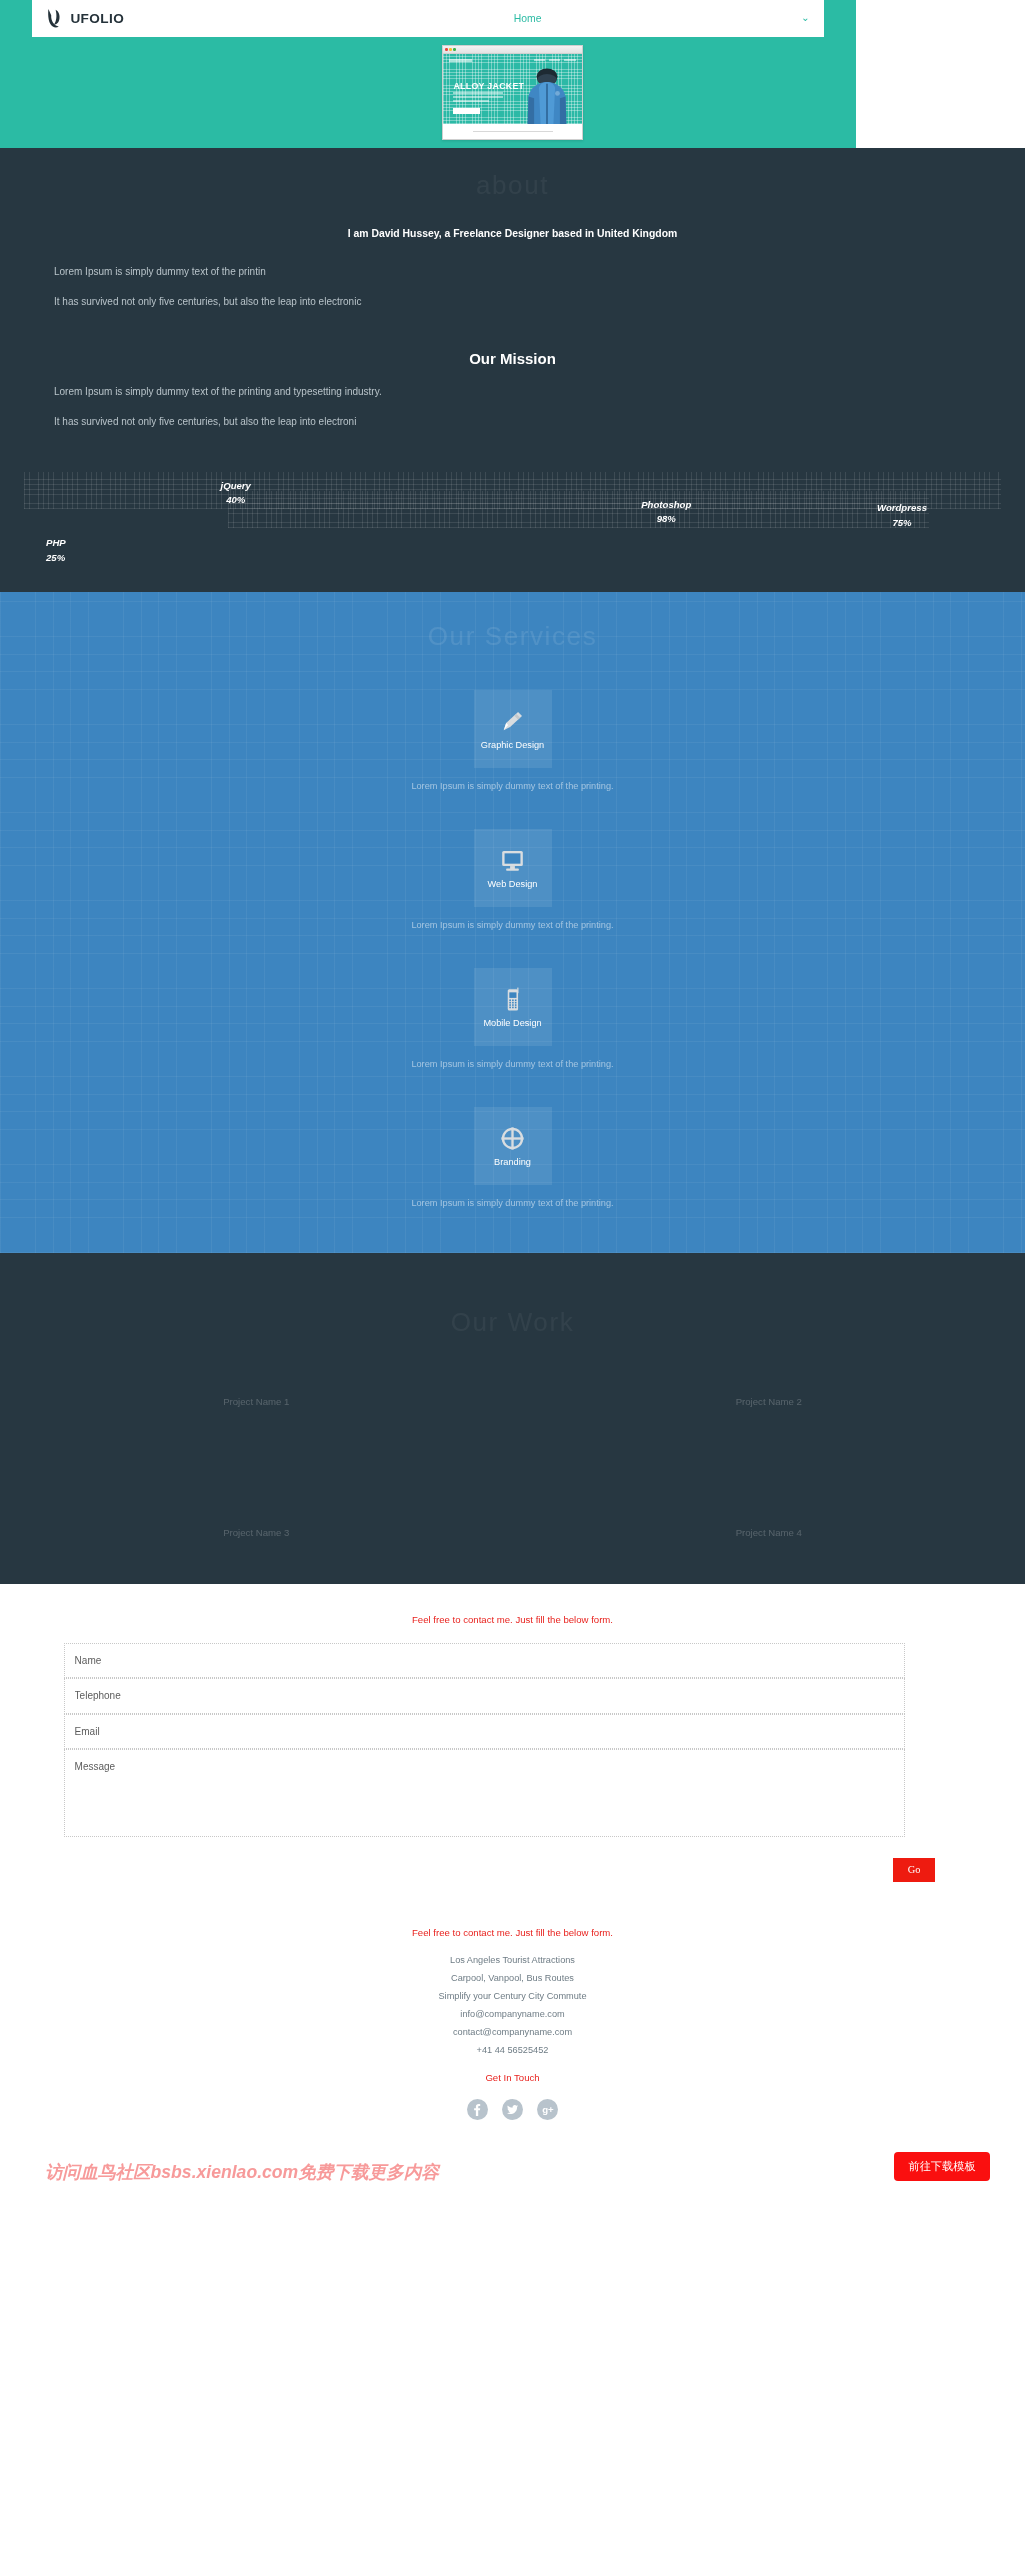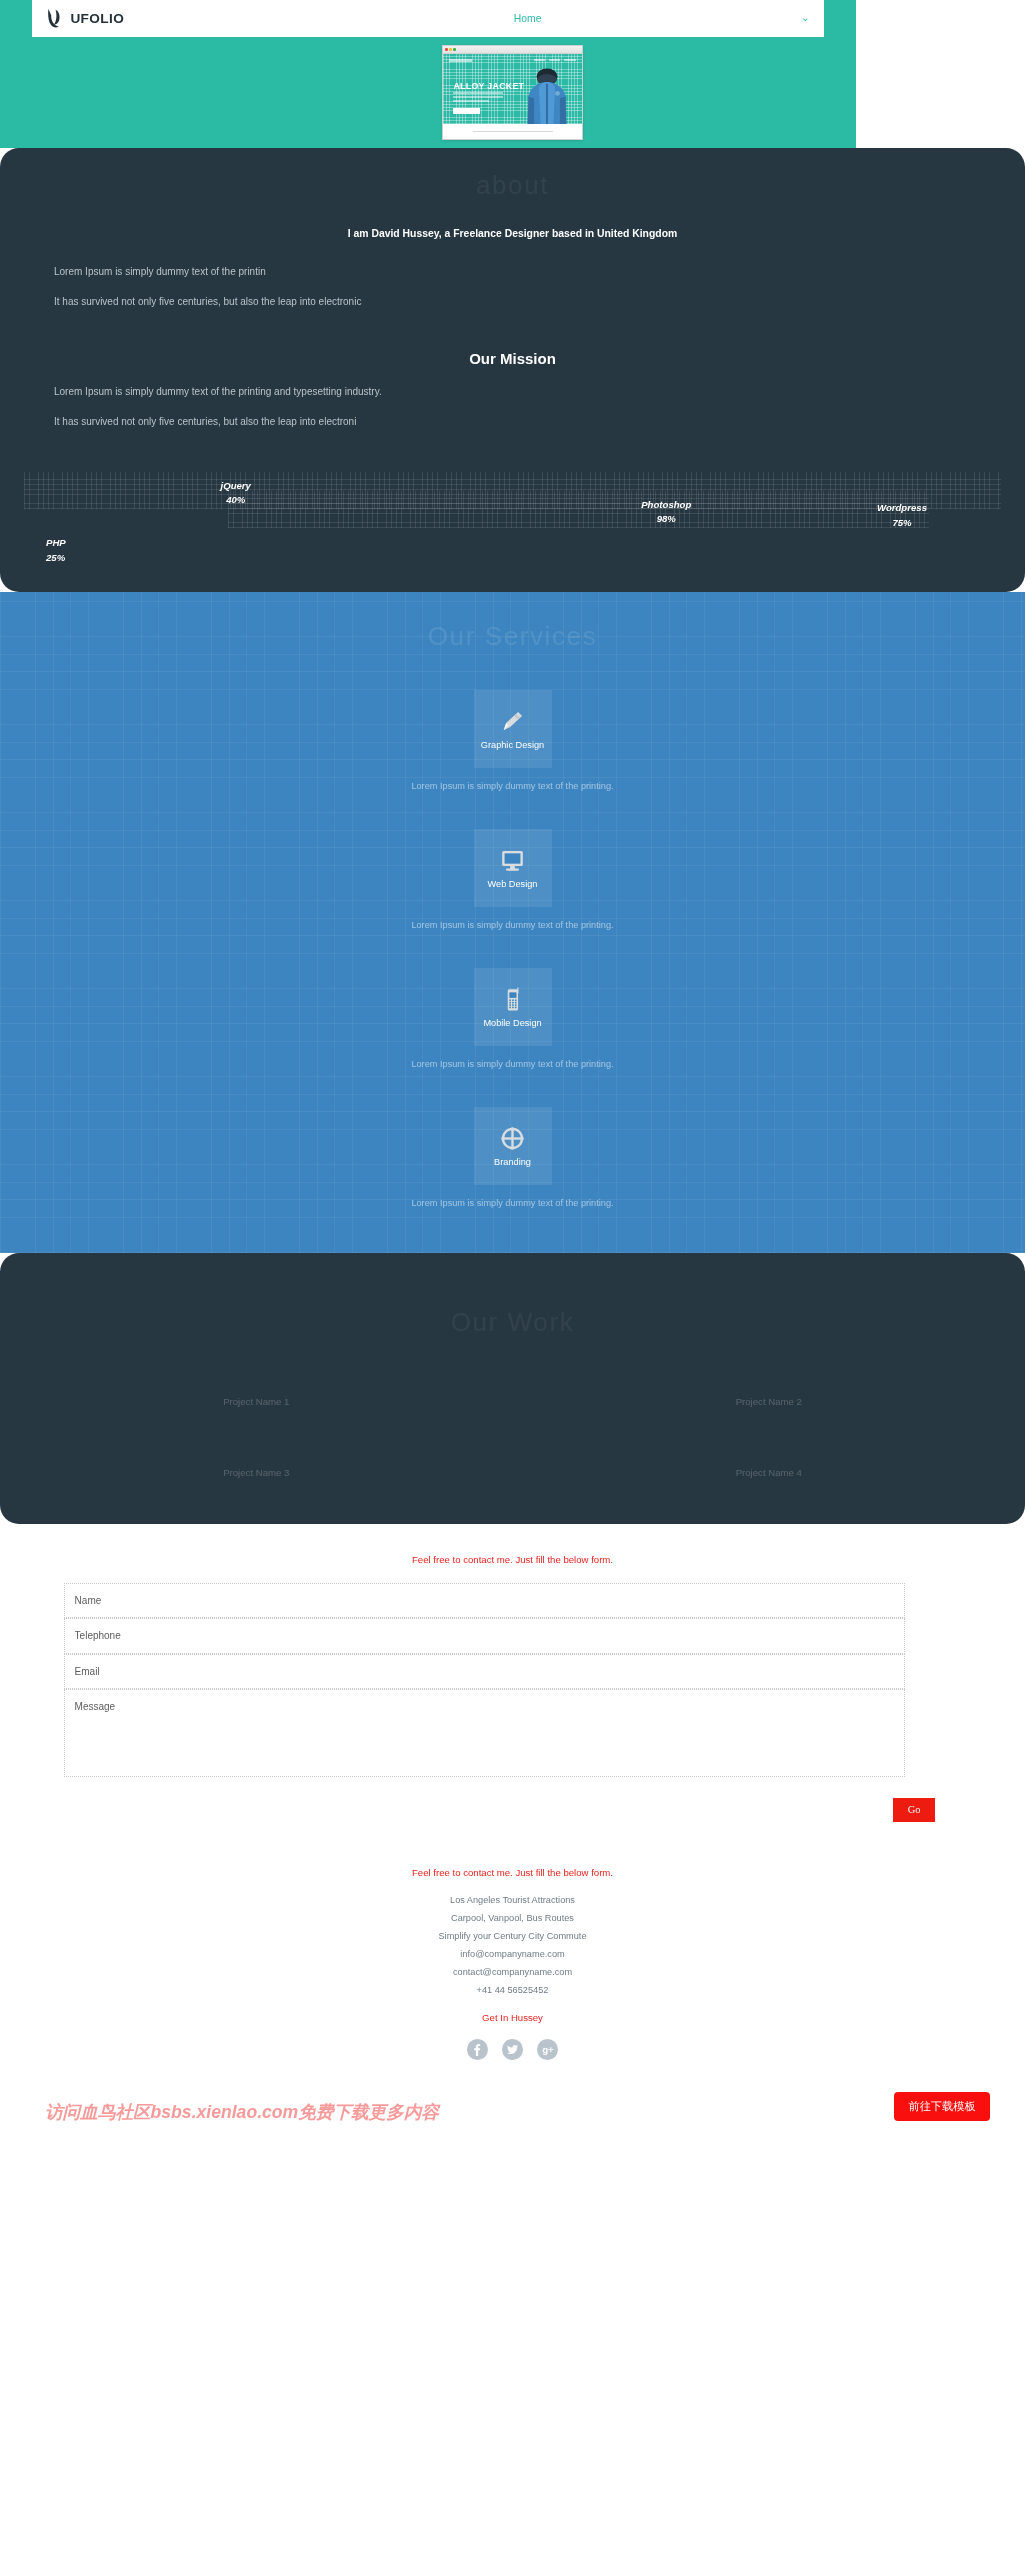--- a/index.html
+++ b/index.html
@@ -139,21 +139,21 @@
     align-items: center;
     justify-content: center;
   }
   .mockup-foot i {
     display: block;
     width: 80px; height: 1.6px;
     background: #d8d8d8;
   }
 
   
-  .dark { background: #273741; width: 1025px; border-radius: 19px; }
+  .dark { background: #273741; width: 1025px; }
   .section-ghost {
     text-align: center;
     font-size: 26px;
     font-weight: 400;
     letter-spacing: 1.6px;
     color: rgba(255,255,255,0.055);
     padding-top: 22.4px;
   }
   .about-tag {
     text-align: center;
@@ -253,21 +253,21 @@
     text-align: center;
     font-size: 26px;
     letter-spacing: 1.6px;
     color: rgba(255,255,255,0.055);
     padding-top: 54px;
   }
   .work-grid {
     display: grid;
     grid-template-columns: 1fr 1fr;
     padding-top: 58px;
-    row-gap: 60px;
+    row-gap: 120px;
   }
   .work-cell {
     text-align: center;
     color: rgba(255,255,255,0.22);
     font-size: 9.6px;
     cursor: pointer;
   }
 
   
   .contact { background: #ffffff; padding-top: 30px; width: 1025px; }
@@ -577,21 +577,21 @@
 </div>
 
 <div class="footer">
   <div class="foot-head">Feel free to contact me. Just fill the below form.</div>
   <div class="foot-line">Los Angeles Tourist Attractions</div>
   <div class="foot-line">Carpool, Vanpool, Bus Routes</div>
   <div class="foot-line">Simplify your Century City Commute</div>
   <div class="foot-line">info@companyname.com</div>
   <div class="foot-line">contact@companyname.com</div>
   <div class="foot-line">+41 44 56525452</div>
-  <div class="foot-cta">Get In Hussey</div>
+  <div class="foot-cta">Get In Touch</div>
   <div class="socials">
     <div class="soc">
       <svg width="8" height="13" viewBox="0 0 10 16">
           <path d="M6.5 16V9h2.2l.3-2.6H6.5V4.9c0-.75.2-1.26 1.28-1.26H9V1.1C8.76 1.07 7.94 1 6.98 1 4.98 1 3.6 2.22 3.6 4.47V6.4H1.4V9h2.2v7z" fill="#fff"></path>
         </svg>
     </div>
     <div class="soc">
       <svg width="11.2" height="9.6" viewBox="0 0 14 12">
           <path d="M14 1.4c-.5.23-1.05.38-1.62.45.58-.35 1.03-.9 1.24-1.57-.55.33-1.15.56-1.8.69A2.85 2.85 0 0 0 9.75 0C8.17 0 6.9 1.28 6.9 2.86c0 .22.02.44.07.65A8.1 8.1 0 0 1 1 .52a2.86 2.86 0 0 0 .88 3.82c-.47-.01-.9-.14-1.29-.36v.04c0 1.38.98 2.54 2.29 2.8-.24.07-.5.1-.76.1-.18 0-.36-.02-.54-.05.36 1.13 1.42 1.96 2.67 1.98A5.73 5.73 0 0 1 0 10.04 8.08 8.08 0 0 0 4.4 11.33c5.28 0 8.17-4.38 8.17-8.18l-.01-.37A5.8 5.8 0 0 0 14 1.4z" fill="#fff"></path>
         </svg>

